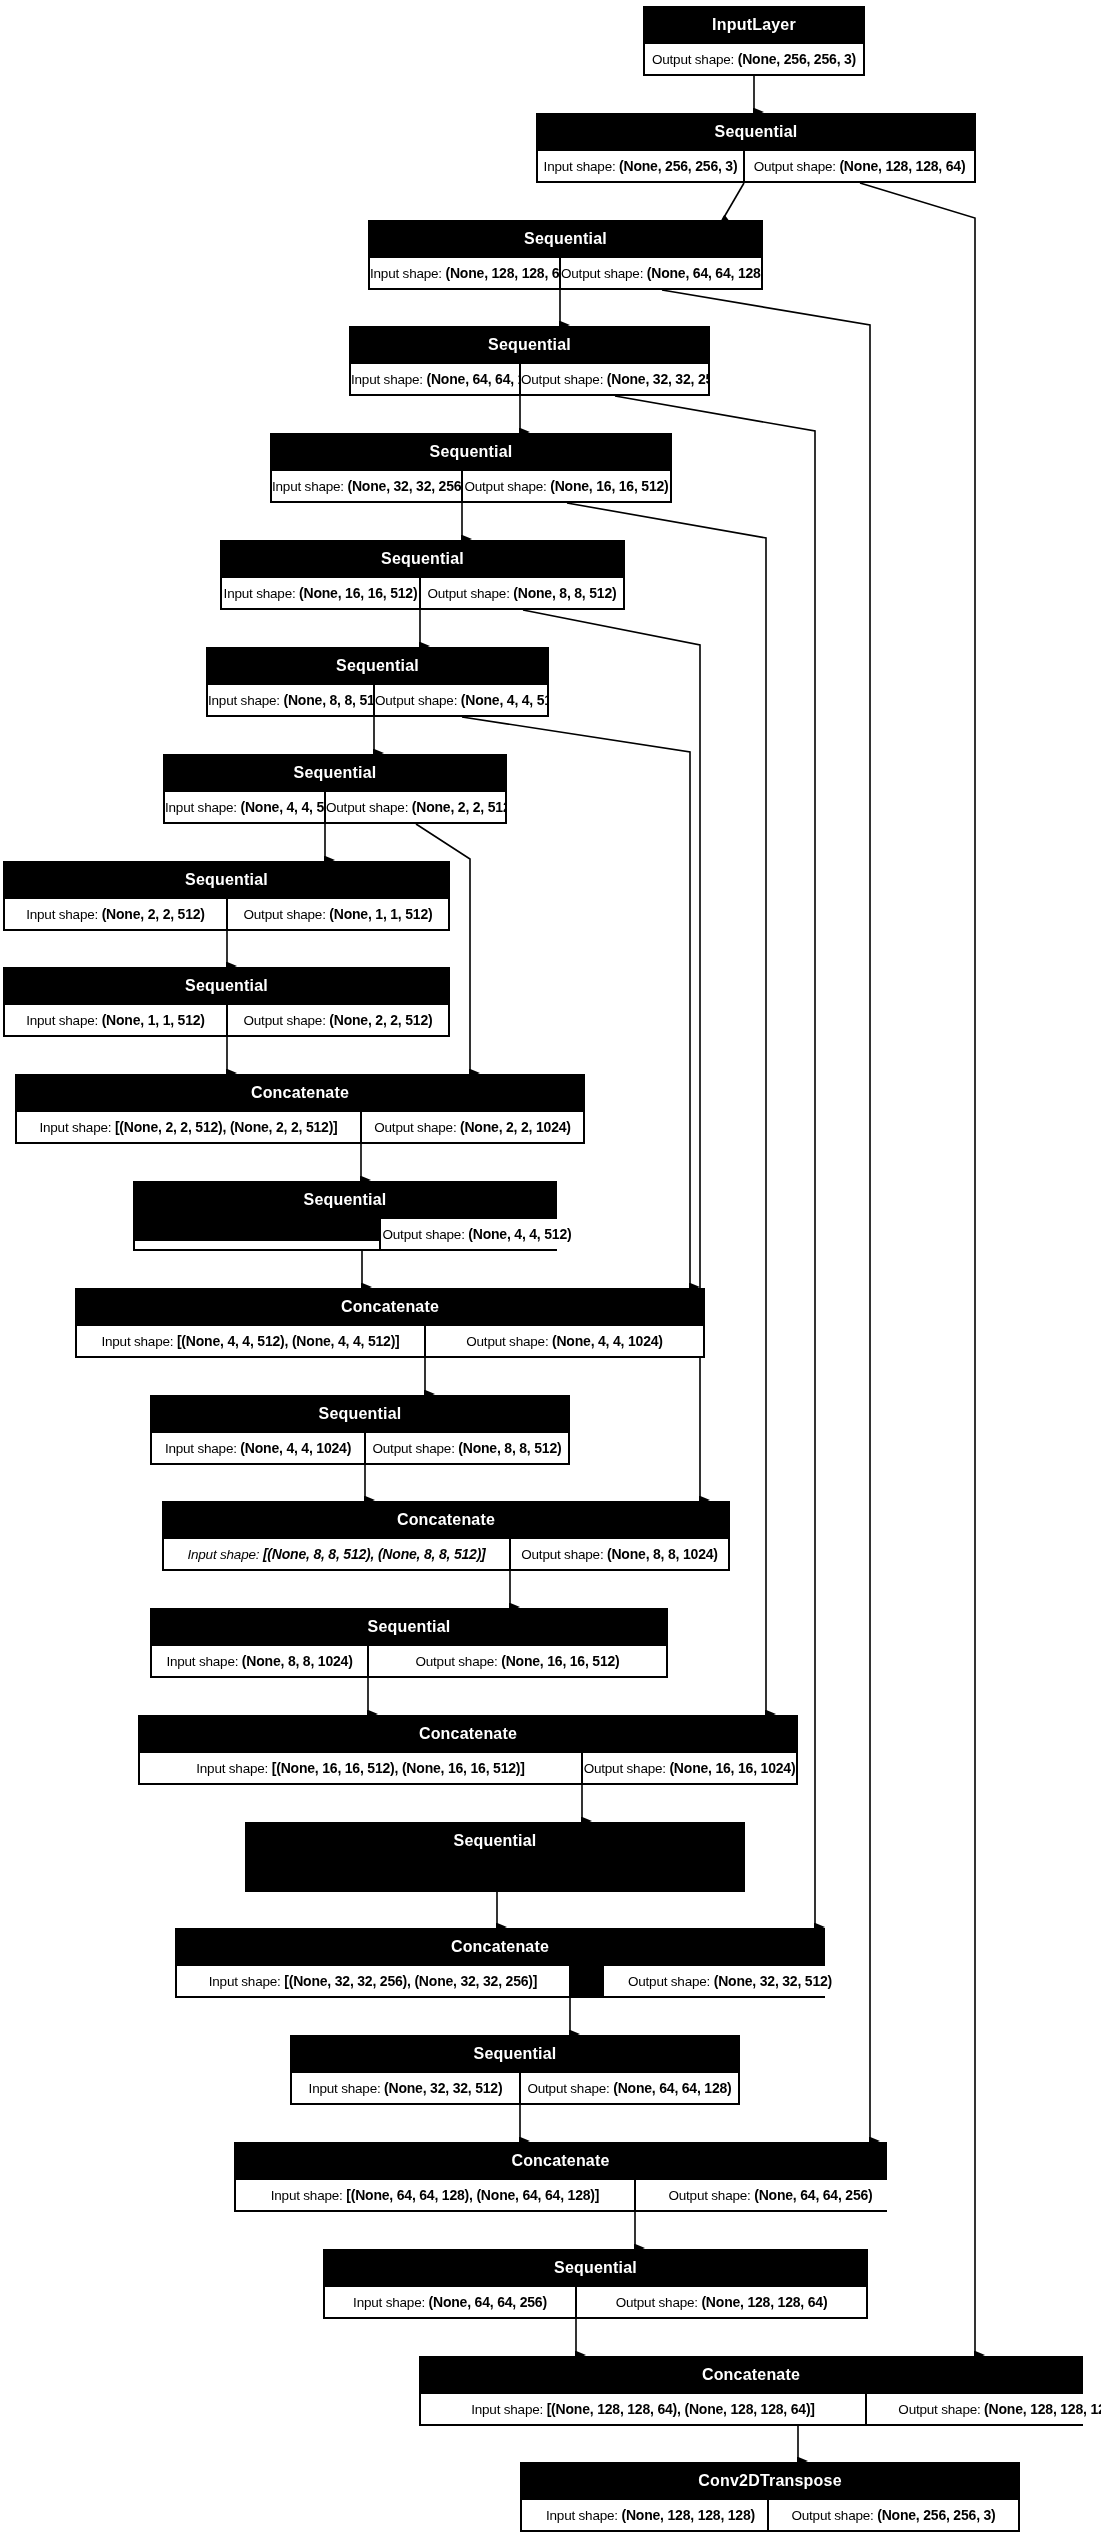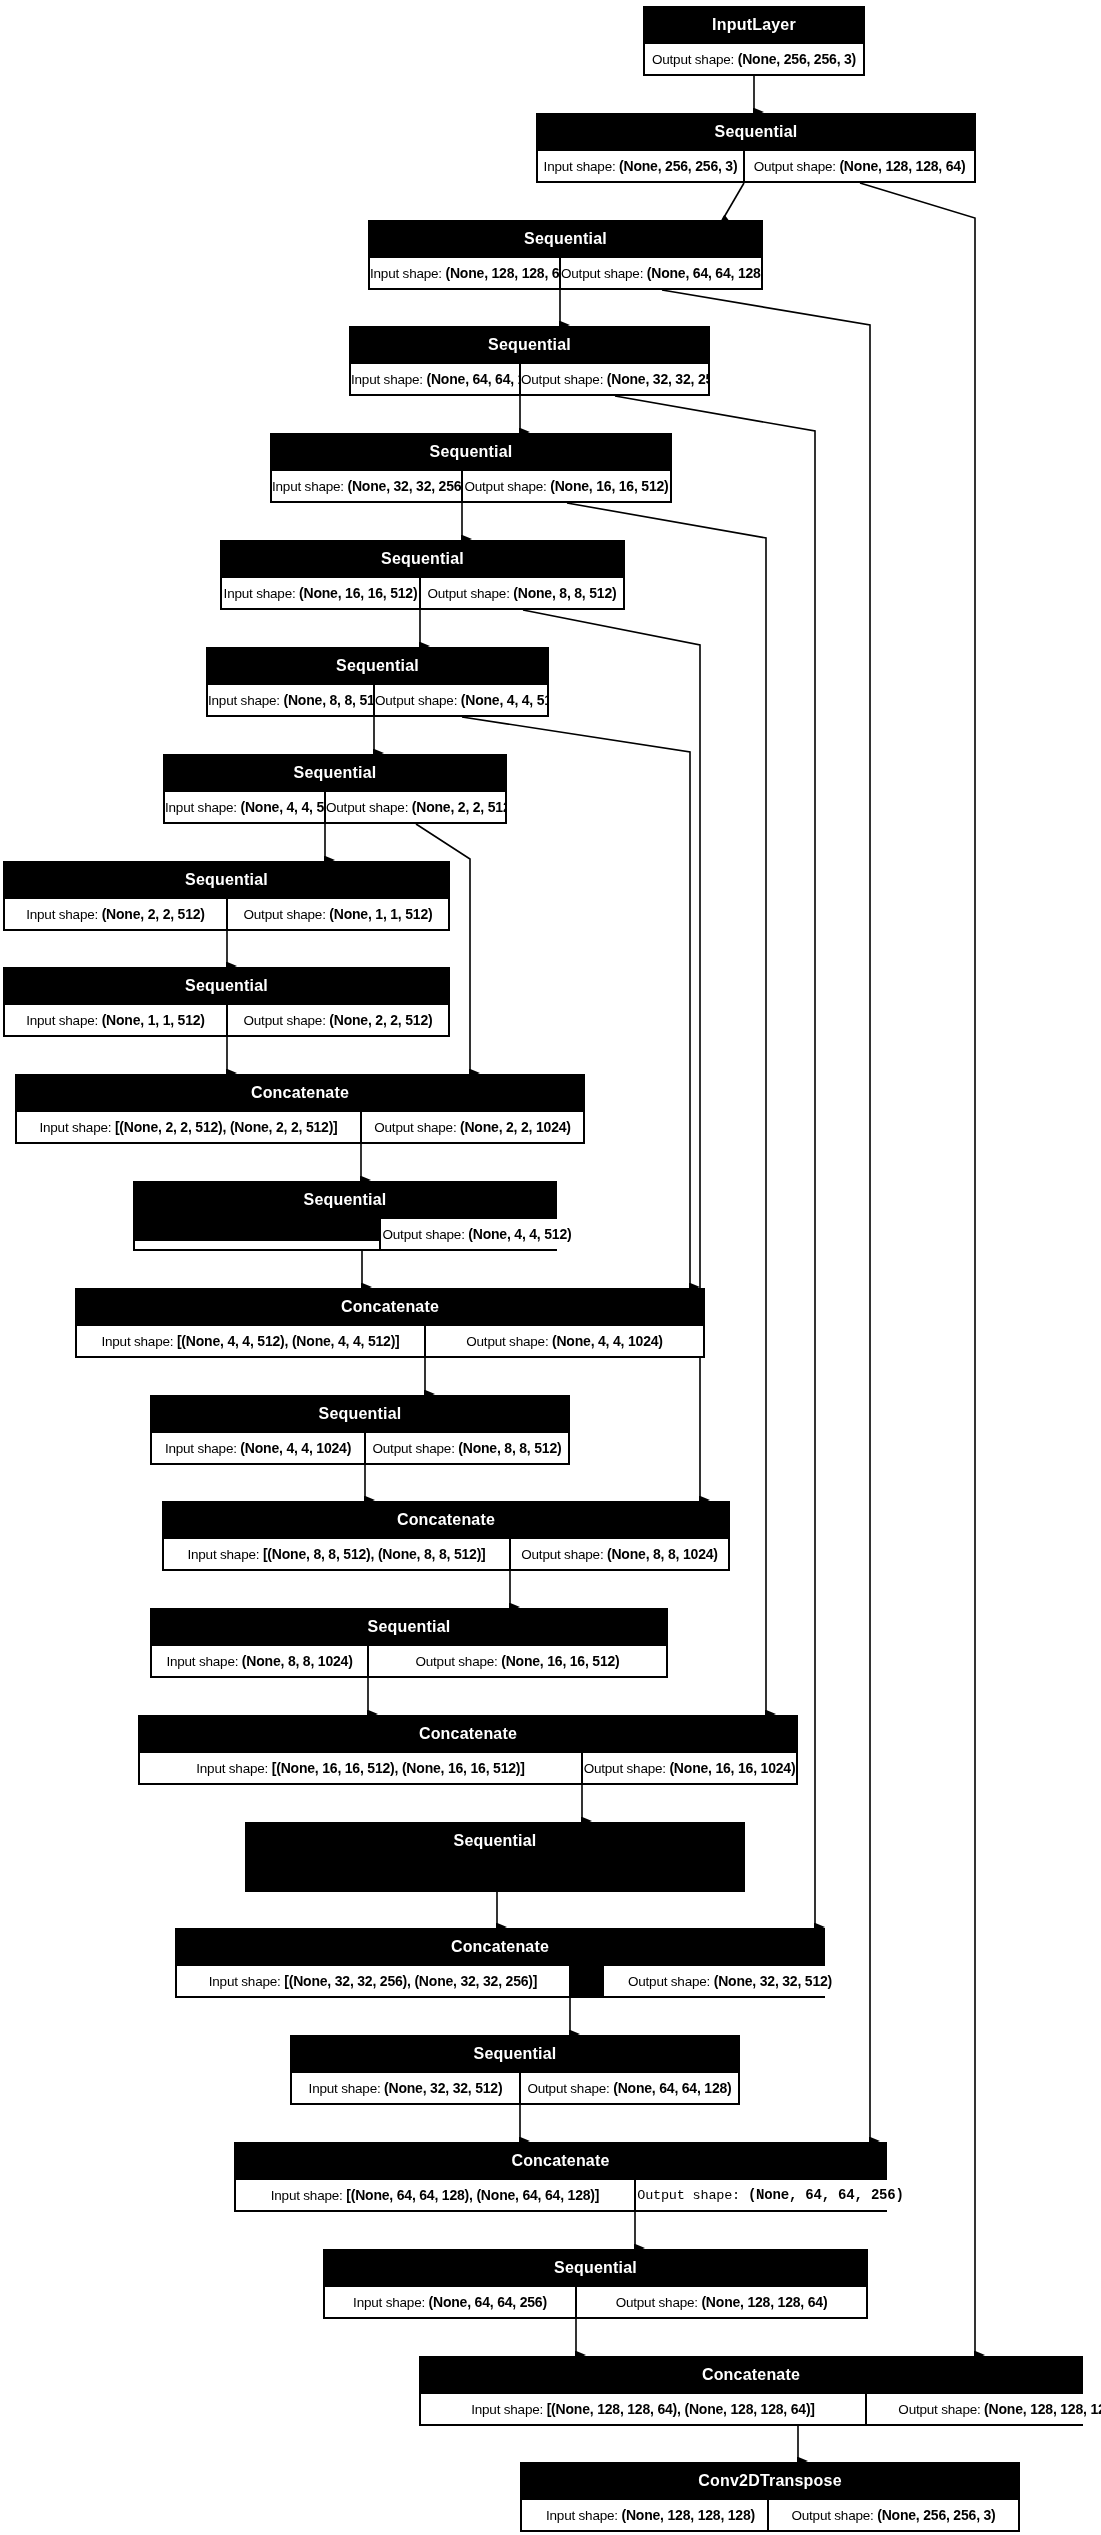--- a/index.html
+++ b/index.html
@@ -191,21 +191,21 @@
     <div class="node" style="left: 150px; top: 1395px; width: 420px; height: 70px;">
       <div class="node-title">Sequential</div>
       <div class="attr-row">
         <div class="attr-box" style="width: 212px;"><span>Input shape: </span><b>(None, 4, 4, 1024)</b></div>
         <div class="attr-box" style="width: 202px;"><span>Output shape: </span><b>(None, 8, 8, 512)</b></div>
       </div>
     </div>
     <div class="node" style="left: 162px; top: 1501px; width: 568px; height: 70px;">
       <div class="node-title">Concatenate</div>
       <div class="attr-row">
-        <div class="attr-box" style="width: 345px;"><span>Input shape: </span><b>[(None, 8, 8, 512), (None, 8, 8, 512)]</b></div>
+        <div class="attr-box" style="width: 345px; font-style: italic;"><span>Input shape: </span><b>[(None, 8, 8, 512), (None, 8, 8, 512)]</b></div>
         <div class="attr-box" style="width: 217px;"><span>Output shape: </span><b>(None, 8, 8, 1024)</b></div>
       </div>
     </div>
     <div class="node" style="left: 150px; top: 1608px; width: 518px; height: 70px;">
       <div class="node-title">Sequential</div>
       <div class="attr-row">
         <div class="attr-box" style="width: 215px;"><span>Input shape: </span><b>(None, 8, 8, 1024)</b></div>
         <div class="attr-box" style="width: 297px;"><span>Output shape: </span><b>(None, 16, 16, 512)</b></div>
       </div>
     </div>
@@ -230,21 +230,21 @@
       <div class="node-title">Sequential</div>
       <div class="attr-row">
         <div class="attr-box" style="width: 227px;"><span>Input shape: </span><b>(None, 32, 32, 512)</b></div>
         <div class="attr-box" style="width: 217px;"><span>Output shape: </span><b>(None, 64, 64, 128)</b></div>
       </div>
     </div>
     <div class="node" style="left: 234px; top: 2142px; width: 653px; height: 70px;">
       <div class="node-title">Concatenate</div>
       <div class="attr-row">
         <div class="attr-box" style="width: 398px;"><span>Input shape: </span><b>[(None, 64, 64, 128), (None, 64, 64, 128)]</b></div>
-        <div class="attr-box" style="width: 269px; font-family: Liberation Mono, monospace;"><span>Output shape: </span><b>(None, 64, 64, 256)</b></div>
+        <div class="attr-box" style="width: 269px;"><span>Output shape: </span><b>(None, 64, 64, 256)</b></div>
       </div>
     </div>
     <div class="node" style="left: 323px; top: 2249px; width: 545px; height: 70px;">
       <div class="node-title">Sequential</div>
       <div class="attr-row">
         <div class="attr-box" style="width: 250px;"><span>Input shape: </span><b>(None, 64, 64, 256)</b></div>
         <div class="attr-box" style="width: 289px;"><span>Output shape: </span><b>(None, 128, 128, 64)</b></div>
       </div>
     </div>
     <div class="node" style="left: 419px; top: 2356px; width: 664px; height: 70px;">

